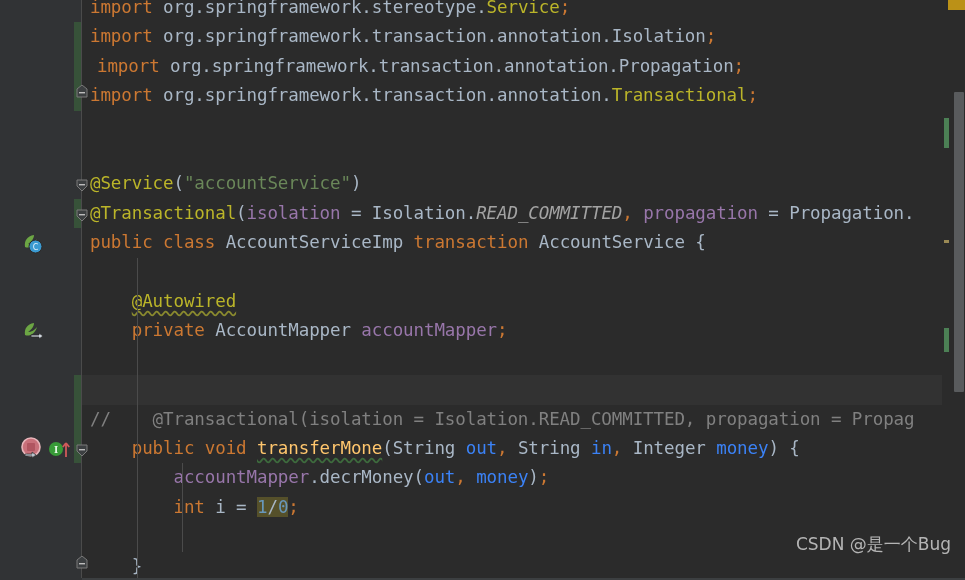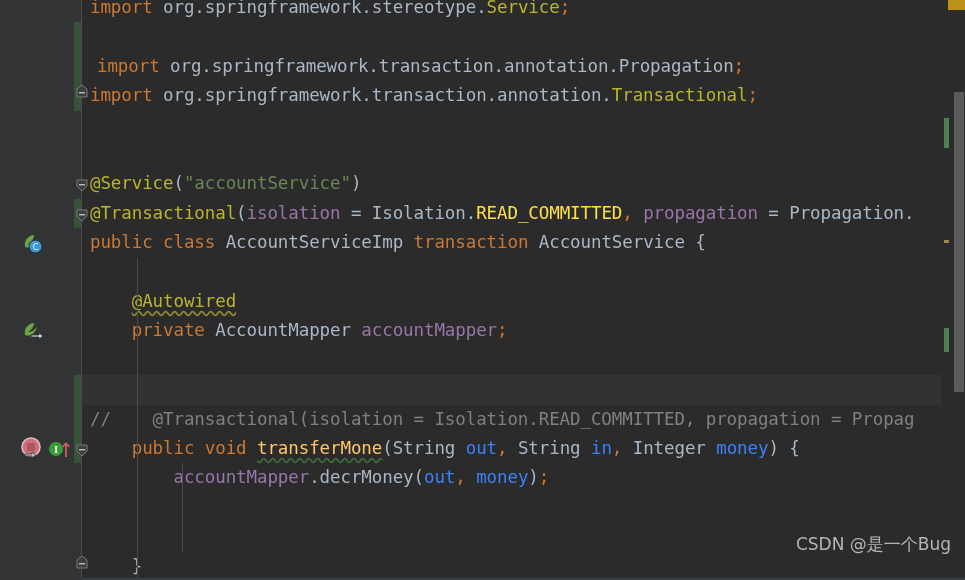--- a/index.html
+++ b/index.html
@@ -127,21 +127,21 @@
     z-index: 2;
   }
 
   
   .kw       { color: #cc7832; }
   .ann      { color: #bbb529; }
   .str      { color: #6a8759; }
   .num      { color: #6897bb; }
   .cmt      { color: #808080; }
   .fld      { color: #9876aa; }
-  .stat     { color: #fde047; }
+  .stat     { color: #a3a3a3; font-style: italic; }
   .ident    { color: #a9b7c6; }
   .punct    { color: #a9b7c6; }
   .semi     { color: #cc7832; }
   .method   { color: #ffc66d; }
   .param    { color: #3b82f6; }
 
   .typo {
     text-decoration: underline wavy #3d6b3d;
     text-underline-offset: 3px;
   }
@@ -352,35 +352,37 @@
         </svg></div>
       <div class="gicon" title="Implements method" style="left: 48px; top: 438px; width: 24px; height: 22px;"><svg width="24" height="22" viewBox="0 0 24 22">
           <circle cx="8" cy="11" r="7" fill="#389b38"></circle>
           <text x="8" y="15" font-size="9" font-weight="bold" text-anchor="middle" fill="#eafbea" font-family="DejaVu Serif, serif">I</text>
           <path d="M18 19 v-13 M18 5 l-3.2 4 M18 5 l3.2 4" stroke="#d05a5a" stroke-width="1.8" fill="none"></path>
         </svg></div>
     </div>
 
   <div id="code">
       <div class="codeline" style="top: -7px; left: 8px;"><span class="kw">import</span> <span class="ident">org.springframework.stereotype.</span><span class="ann">Service</span><span class="semi">;</span></div>
+      <div class="codeline" style="top: 22.4px; left: 8px;"><span class="kw">import</span> <span class="ident">org.springframework.transaction.annotation.</span><span class="ident">Isolation</span><span class="semi">;</span></div>
       <div class="codeline" style="top: 51.8px; left: 8px; margin-left: 7px;"><span class="kw">import</span> <span class="ident">org.springframework.transaction.annotation.</span><span class="ident">Propagation</span><span class="semi">;</span></div>
       <div class="codeline" style="top: 81.2px; left: 8px;"><span class="kw">import</span> <span class="ident">org.springframework.transaction.annotation.</span><span class="ann">Transactional</span><span class="semi">;</span></div>
       <div class="codeline" style="top: 110.6px; left: 8px;"></div>
       <div class="codeline" style="top: 140px; left: 8px;"></div>
       <div class="codeline" style="top: 169.4px; left: 8px;"><span class="ann">@Service</span><span class="punct">(</span><span class="str">"accountService"</span><span class="punct">)</span></div>
       <div class="codeline" style="top: 198.8px; left: 8px;"><span class="ann">@Transactional</span><span class="punct">(</span><span class="fld">isolation</span><span class="punct"> = </span><span class="ident">Isolation.</span><span class="stat">READ_COMMITTED</span><span class="semi">,</span> <span class="fld">propagation</span><span class="punct"> = </span><span class="ident">Propagation.</span></div>
       <div class="codeline" style="top: 228.2px; left: 8px;"><span class="kw">public</span> <span class="kw">class</span> <span class="ident">AccountServiceImp</span> <span class="kw">transaction</span> <span class="ident">AccountService</span> <span class="punct">{</span></div>
       <div class="codeline" style="top: 257.6px; left: 8px;"></div>
       <div class="codeline" style="top: 287px; left: 8px;">    <span class="ann warnline">@Autowired</span></div>
       <div class="codeline" style="top: 316.4px; left: 8px;">    <span class="kw">private</span> <span class="ident">AccountMapper</span> <span class="fld">accountMapper</span><span class="semi">;</span></div>
       <div class="codeline" style="top: 345.8px; left: 8px;"></div>
       <div class="codeline" style="top: 375.2px; left: 8px;"></div>
       <div class="codeline" style="top: 404.6px; left: 8px;"><span class="cmt">//    @Transactional(isolation = Isolation.READ_COMMITTED, propagation = Propag</span></div>
       <div class="codeline" style="top: 434px; left: 8px;">    <span class="kw">public</span> <span class="kw">void</span> <span class="method typo">transferMone</span><span class="punct">(</span><span class="ident">String</span> <span class="param">out</span><span class="semi">,</span> <span class="ident">String</span> <span class="param">in</span><span class="semi">,</span> <span class="ident">Integer</span> <span class="param">money</span><span class="punct">) {</span></div>
       <div class="codeline" style="top: 463.4px; left: 8px;">        <span class="fld">accountMapper</span><span class="punct">.</span><span class="ident">decrMoney</span><span class="punct">(</span><span class="param">out</span><span class="semi">,</span> <span class="param">money</span><span class="punct">)</span><span class="semi">;</span></div>
+      <div class="codeline" style="top: 492.8px; left: 8px;">        <span class="kw">int</span> <span class="ident">i</span><span class="punct"> = </span><span class="hl-err"><span class="num">1</span><span class="punct">/</span><span class="num">0</span></span><span class="semi">;</span></div>
       <div class="codeline" style="top: 551.6px; left: 8px;">    <span class="punct">}</span></div>
     </div>
 
   <div id="guides">
       <div class="indent-guide" style="left: 137px; top: 257.6px; height: 323.4px;"></div>
       <div class="indent-guide" style="left: 182px; top: 463.4px; height: 88.2px;"></div>
     </div>
 
   <div id="markerbar">
     <div id="scrolltrack">

